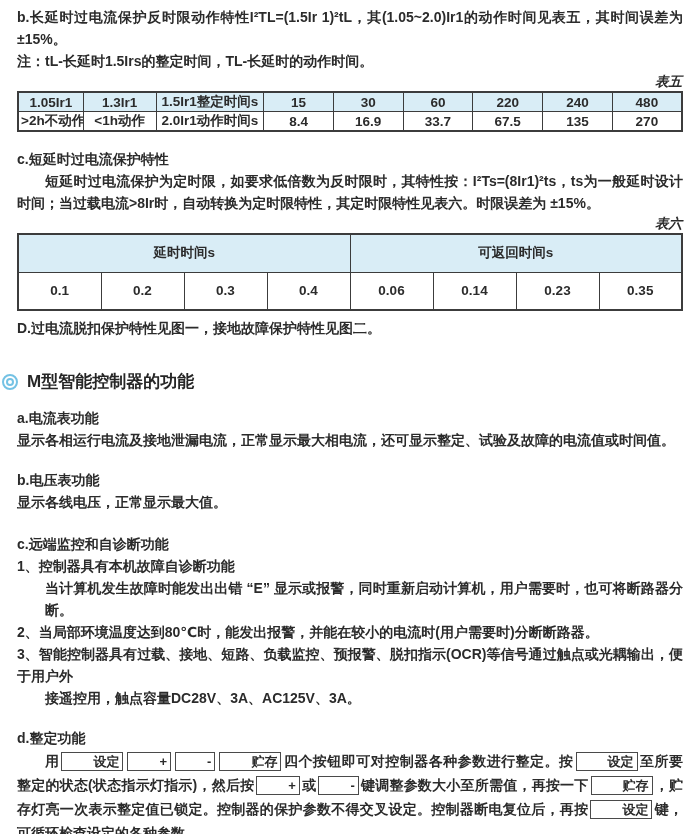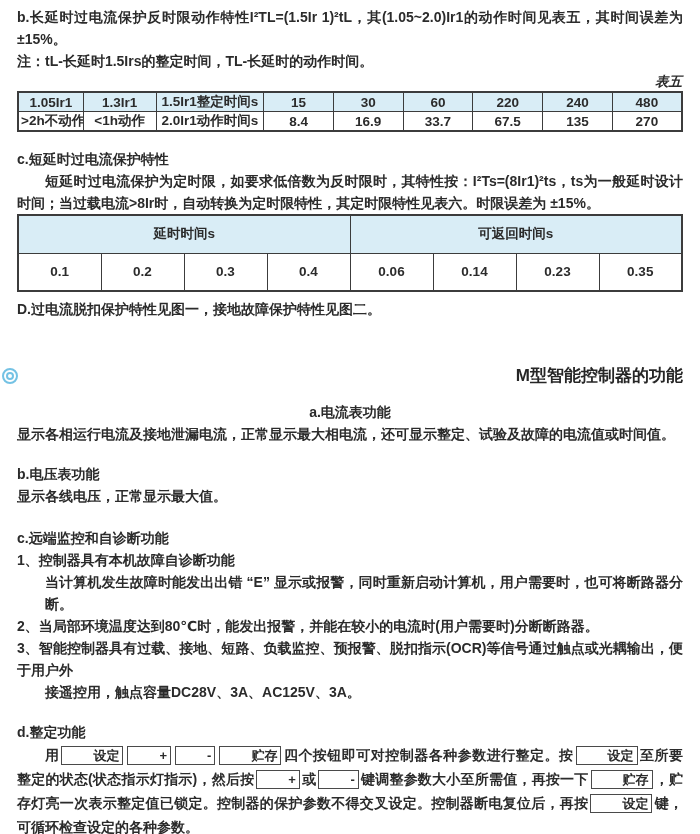--- a/index.html
+++ b/index.html
@@ -24,40 +24,40 @@
     border:2px solid #3c3c3c;
   }
   table.tbl td {
     border:1px solid #3c3c3c; text-align:center;
     font-size:13.5px; font-weight:600; padding:0 2px;
     height:14px; background:#ffffff; overflow:hidden; white-space:nowrap;
   }
   table.tbl tr.head td { background:#d9edf6; }
   table.t6 td { height:38px; }
 
-  .main-heading { margin:44px 0 14px -15px; display:flex; align-items:center;justify-content:space-between; }
+  .main-heading { margin:31px 0 14px -15px; display:flex; align-items:center; }
   .ring-icon {
     display:inline-block; width:16px; height:16px;
     border:2px solid #74c2e4; border-radius:50%;
     position:relative; flex:0 0 auto;
   }
   .ring-icon::after {
     content:""; position:absolute; left:2px; top:2px; right:2px; bottom:2px;
     border:2px solid #74c2e4; border-radius:50%;
   }
   .main-heading-text { font-size:17px; font-weight:700; margin-left:9px; color:#262626; }
 
   .key {
     display:inline-block; border:1px solid #4a4a4a;
     padding:0 3px; margin:0 2px; line-height:17px;
     font-size:13px; vertical-align:baseline; white-space:nowrap;
   }
   .rich { font-size:14px; line-height:24px; text-align:justify; }
   .mt6 { margin-top:6px; }
-  .mt14 { margin-top:14px;text-align:center; }
+  .mt14 { margin-top:14px; }
   .mt18 { margin-top:18px; } .mt20 { margin-top:20px; }
   .mt24 { margin-top:16px; }
 </style>
 </head>
 <body>
 
 <div class="page">
 
   <p class="p">b.长延时过电流保护反时限动作特性I²TL=(1.5Ir 1)²tL，其(1.05~2.0)Ir1的动作时间见表五，其时间误差为 ±15%。</p>
   <p class="p">注：tL-长延时1.5Irs的整定时间，TL-长延时的动作时间。</p>
@@ -97,20 +97,21 @@
       <td>67.5</td>
       <td>135</td>
       <td>270</td>
     </tr>
   </tbody>
     </table>
 
   <p class="p mt24">c.短延时过电流保护特性</p>
   <p class="p indent">短延时过电流保护为定时限，如要求低倍数为反时限时，其特性按：I²Ts=(8Ir1)²ts，ts为一般延时设计时间；当过载电流&gt;8Ir时，自动转换为定时限特性，其定时限特性见表六。时限误差为 ±15%。</p>
 
+  <div class="tbl-caption">表六</div>
   <table class="tbl t6">
     <tbody>
         <tr class="head">
       <td colspan="4">延时时间s</td>
       <td colspan="4">可返回时间s</td>
     </tr>
     <tr>
       <td style="width:12.5%">0.1</td>
       <td style="width:12.5%">0.2</td>
       <td style="width:12.5%">0.3</td>

